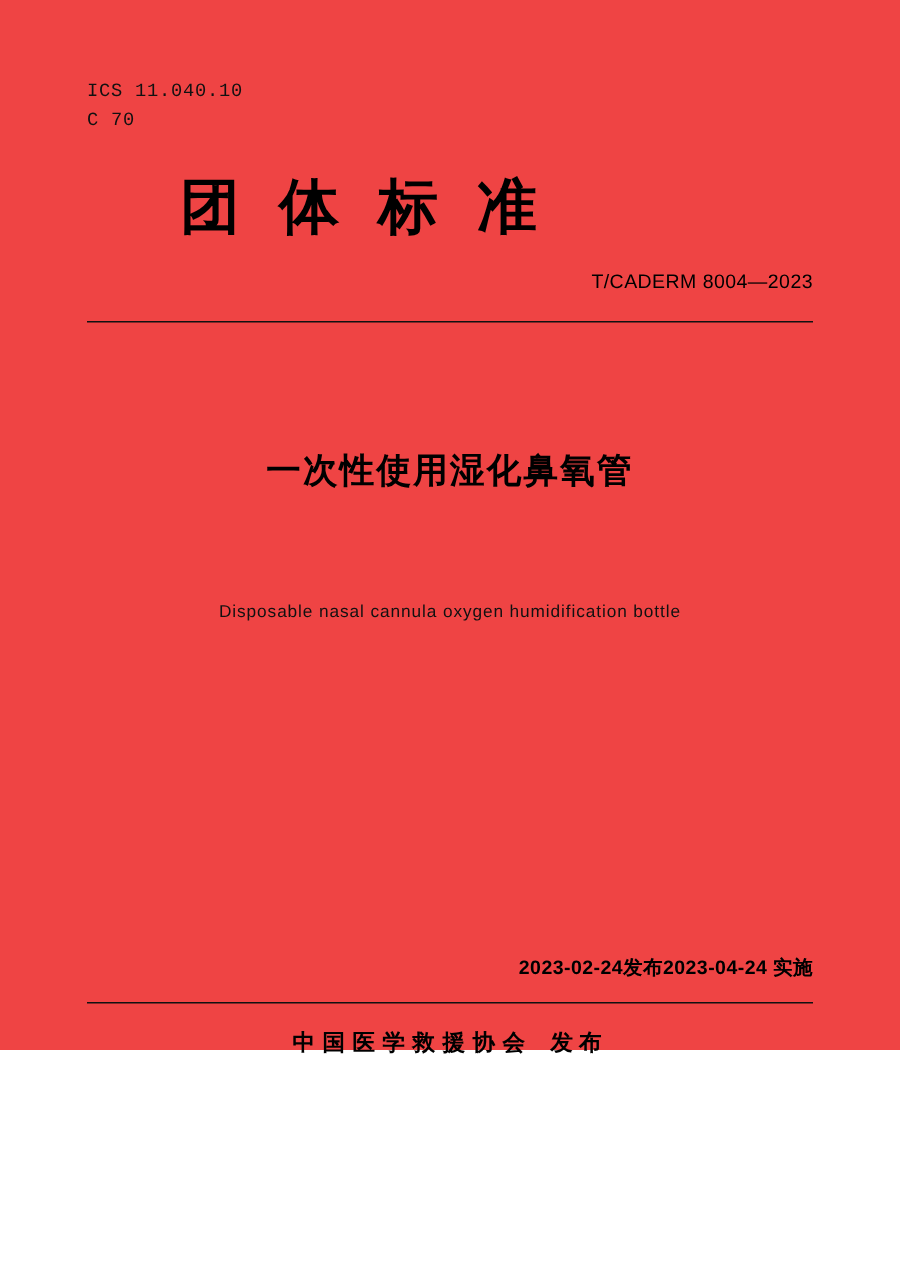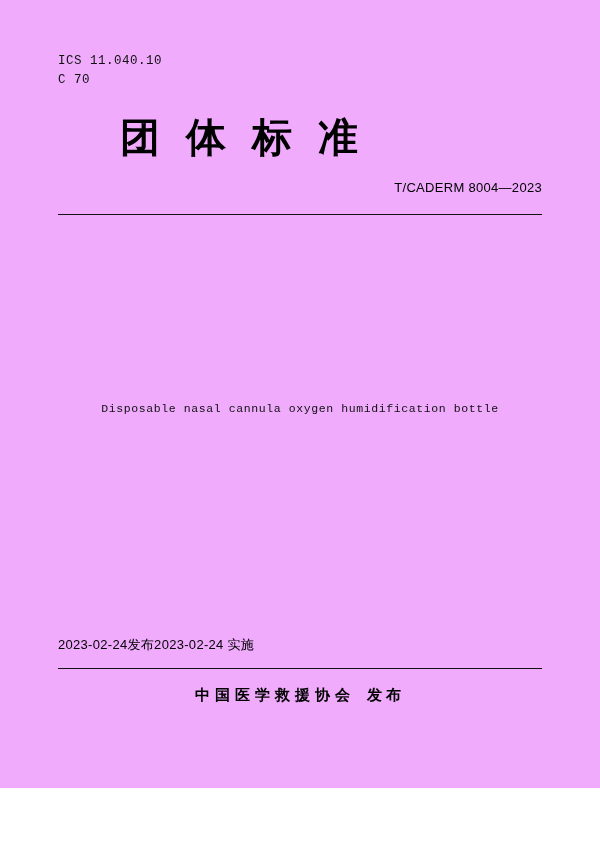--- a/index.html
+++ b/index.html
@@ -10,22 +10,22 @@
   body {
     width: 600px;
     height: 849px;
     font-family: "Liberation Sans", sans-serif;
     color: #000000;
     overflow: hidden;
   }
   .page {
     position: relative;
     width: 600px;
-    height: 788px;
-    background: #f0abfc;
+    height: 700px;
+    background: #ef4444;
     box-sizing: border-box;
   }
   .content {
     position: absolute;
     left: 58px;
     right: 58px;
     top: 0;
     bottom: 0;
   }
 
@@ -87,37 +87,38 @@
     letter-spacing: 1.5px;
   }
 
   
   .doc-title-en {
     position: absolute;
     top: 402px;
     left: 0;
     right: 0;
     text-align: center;
-    font-family: Liberation Mono, monospace;
+    font-family: Liberation Sans, sans-serif;
     font-size: 11.5px;
     letter-spacing: 0.6px;
     color: #111;
   }
 
   
   .dates {
     position: absolute;
     left: 0;
     right: 0;
     top: 636px;
     display: flex;
-    justify-content: flex-start;
+    justify-content: flex-end;
     font-family: "Liberation Sans", sans-serif;
     font-size: 13px;
     letter-spacing: 0.3px;
+    font-weight: bold;
   }
 
   
   .rule-bottom {
     position: absolute;
     left: 0;
     right: 0;
     top: 668px;
     border-bottom: 1.4px solid #111;
   }
@@ -151,26 +152,27 @@
       <div>ICS 11.040.10</div>
       <div>C 70</div>
     </div>
 
     <div class="std-title">团体标准</div>
 
     <div class="std-number">T/CADERM 8004—2023</div>
 
     <div class="rule-top"></div>
 
+    <div class="doc-title-cn">一次性使用湿化鼻氧管</div>
 
     <div class="doc-title-en">Disposable nasal cannula oxygen humidification bottle</div>
 
     <div class="dates">
       <div>2023-02-24发布</div>
-      <div>2023-02-24 实施</div>
+      <div>2023-04-24 实施</div>
     </div>
 
     <div class="rule-bottom"></div>
 
     <div class="publisher">
       <span class="org">中国医学救援协会</span><span class="verb">发布</span>
     </div>
 
   </div>
 </div>

